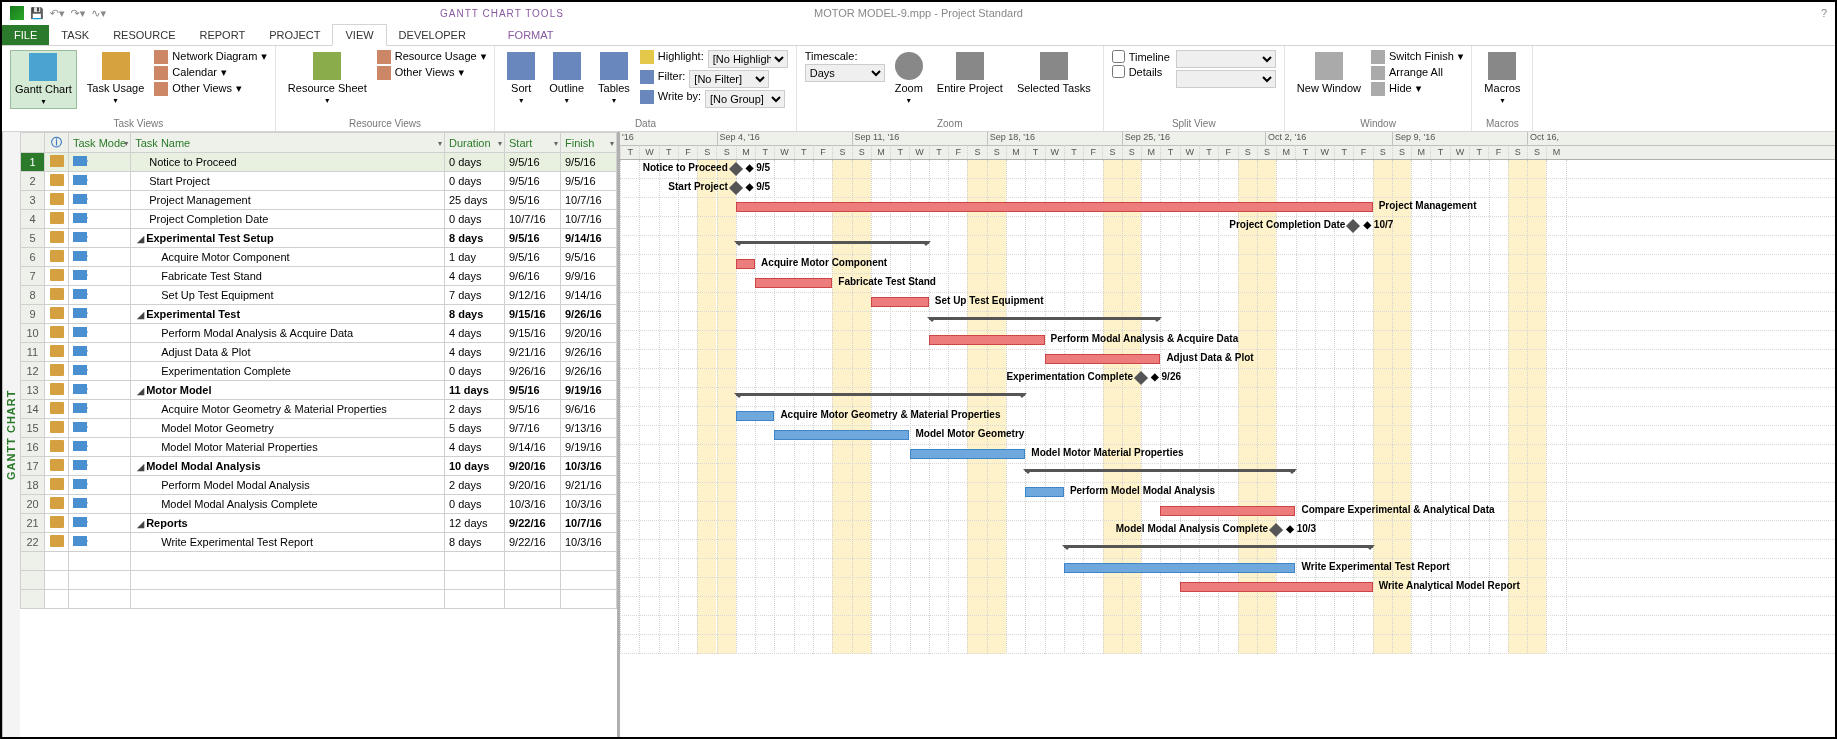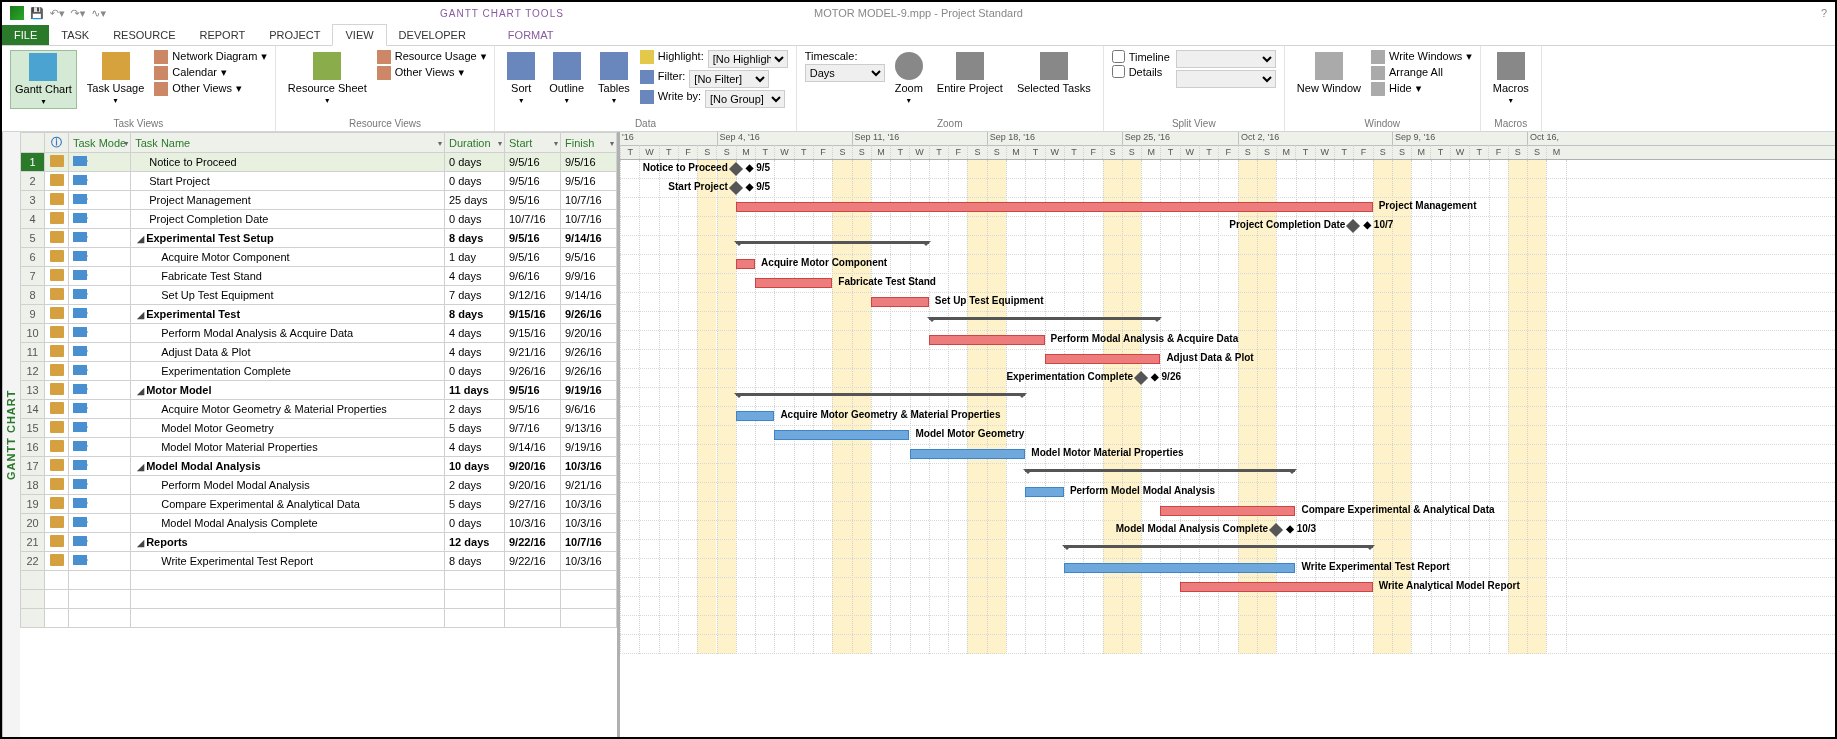--- a/index.html
+++ b/index.html
@@ -253,21 +253,21 @@
     <div class="group-label">Split View</div>
   </div>
 
   <div class="group">
     <div class="group-body">
       <div class="big-btn">
           <span class="big-icon ico-window"></span>
           <span style="text-align:center;line-height:1.1;">New Window</span>
         </div>
       <div class="small-list">
-        <div class="small-item"><span class="sm-icon ico-sw"></span><span>Write Windows</span> ▾</div>
+        <div class="small-item"><span class="sm-icon ico-sw"></span><span>Switch Finish</span> ▾</div>
         <div class="small-item">
             <span class="sm-icon ico-arr"></span>
             <span>Arrange All</span>
           </div>
         <div class="small-item"><span class="sm-icon ico-hide"></span><span>Hide</span> ▾</div>
       </div>
     </div>
     <div class="group-label">Window</div>
   </div>
 
@@ -455,43 +455,34 @@
           <tr>
             <td class="rownum">18</td>
             <td class="ind"><span class="ind-icon"></span></td>
             <td class="mode"><span class="mode-icon"></span></td>
             <td class="name indent2" style="">Perform Model Modal Analysis</td>
             <td style="">2 days</td>
             <td style="">9/20/16</td>
             <td style="">9/21/16</td>
           </tr>
           <tr>
-            <td class="rownum">19</td>
-            <td class="ind"><span class="ind-icon"></span></td>
-            <td class="mode"><span class="mode-icon"></span></td>
-            <td class="name indent2" style="">Compare Experimental &amp; Analytical Data</td>
-            <td style="">5 days</td>
-            <td style="">9/27/16</td>
-            <td style="">10/3/16</td>
-          </tr>
-          <tr>
             <td class="rownum">20</td>
             <td class="ind"><span class="ind-icon"></span></td>
             <td class="mode"><span class="mode-icon"></span></td>
             <td class="name indent2" style="">Model Modal Analysis Complete</td>
             <td style="">0 days</td>
             <td style="">10/3/16</td>
             <td style="">10/3/16</td>
           </tr>
           <tr>
             <td class="rownum">21</td>
             <td class="ind"><span class="ind-icon"></span></td>
             <td class="mode"><span class="mode-icon"></span></td>
             <td class="name indent0" style="font-weight:bold;"><span class="collapse">◢</span>Reports</td>
-            <td style="font-weight:bold;">12 days</td>
+            <td style="font-weight:normal;">12 days</td>
             <td style="font-weight:bold;">9/22/16</td>
             <td style="font-weight:bold;">10/7/16</td>
           </tr>
           <tr>
             <td class="rownum">22</td>
             <td class="ind"><span class="ind-icon"></span></td>
             <td class="mode"><span class="mode-icon"></span></td>
             <td class="name indent2" style="">Write Experimental Test Report</td>
             <td style="">8 days</td>
             <td style="">9/22/16</td>
@@ -529,21 +520,21 @@
   </div>
 
   <div class="gantt">
     <div class="gantt-header">
       <div class="top-row" id="weeks-row">
           <span style="position:absolute;left:2px;">'16</span>
           <span class="wk" style="left: 96.5px;">Sep 4, '16</span>
           <span class="wk" style="left: 231.6px;">Sep 11, '16</span>
           <span class="wk" style="left: 366.7px;">Sep 18, '16</span>
           <span class="wk" style="left: 501.8px;">Sep 25, '16</span>
-          <span class="wk" style="left: 618px;">Oct 2, '16</span>
+          <span class="wk" style="left: 645px;">Oct 2, '16</span>
           <span class="wk" style="left: 772px;">Sep 9, '16</span>
           <span class="wk" style="left: 907.1px;">Oct 16,</span>
         </div>
       <div class="bot-row" id="days-row">
           <span class="day">T</span>
           <span class="day">W</span>
           <span class="day">T</span>
           <span class="day">F</span>
           <span class="day">S</span>
           <span class="day">S</span>

